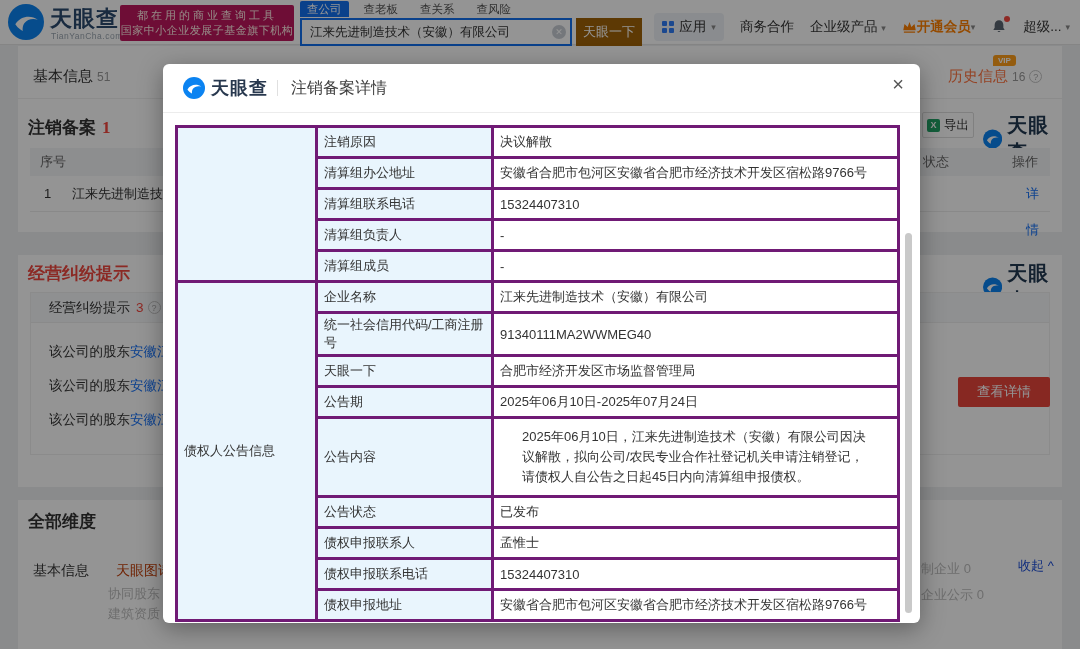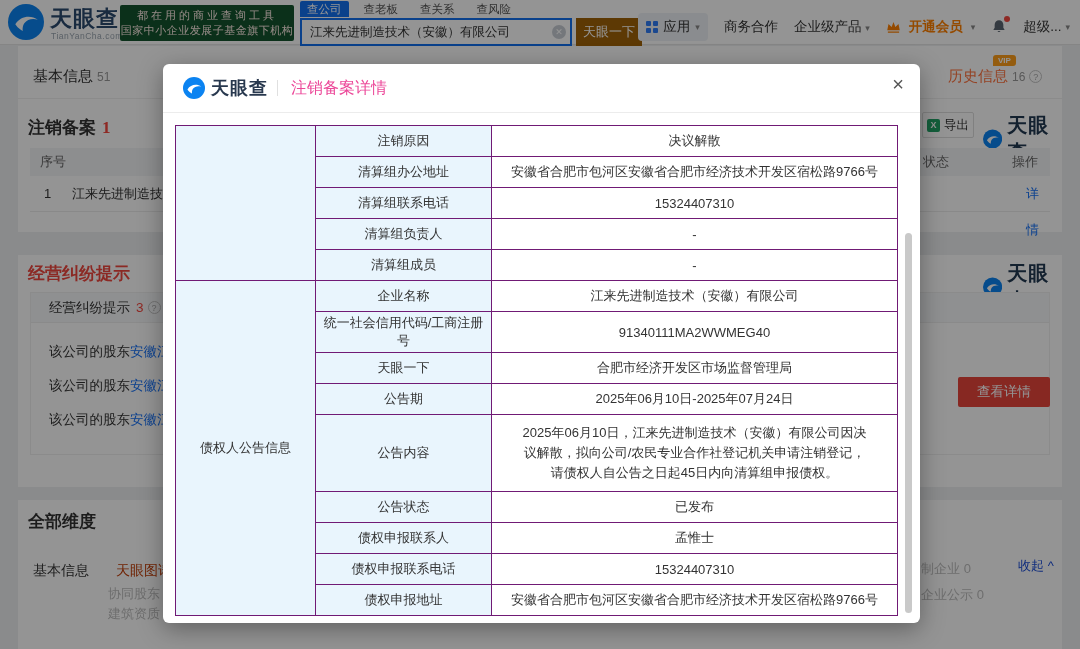--- a/index.html
+++ b/index.html
@@ -5,39 +5,39 @@
   * { margin:0; padding:0; box-sizing:border-box; }
   html,body { width:1080px; height:649px; overflow:hidden; }
   body { position:relative; background:#eef0f2; font-family:"Liberation Sans","DejaVu Sans",sans-serif; color:#333; }
 
   
   .topbar { position:absolute; left:0; top:0; width:1080px; height:45px; background:#fff; border-bottom:1px solid #e6e6e6; z-index:1; }
   .logo-icon { position:absolute; left:8px; top:4px; width:36px; height:36px; }
   .logo-icon svg, .tyc-mini svg { width:100%; height:100%; display:block; }
   .logo-cn { position:absolute; left:50px; top:4px; font-size:22px; font-weight:bold; color:#2b4a6f; letter-spacing:1px; }
   .logo-en { position:absolute; left:51px; top:31px; font-size:8.5px; color:#9aa5b0; letter-spacing:.5px; }
-  .promo { position:absolute; left:120px; top:5px; width:174px; height:36px; background:#14532d; border-radius:2px; color:#ffece6; font-size:11px; text-align:center; }
+  .promo { position:absolute; left:120px; top:5px; width:174px; height:36px; background:#be185d; border-radius:2px; color:#ffece6; font-size:11px; text-align:center; }
   .promo div:first-child { margin-top:3px; letter-spacing:3px; }
   .promo div:last-child { letter-spacing:.5px; }
 
   .search { position:absolute; left:300px; top:1px; width:345px; }
   .search-tabs { display:flex; gap:8px; height:16px; font-size:11.5px; color:#555; }
   .search-tab { padding:1px 7px; cursor:pointer; }
   .search-tab.active { background:#1270f0; color:#fff; border-radius:2px 2px 0 0; }
   .search-row { position:relative; margin-top:1px; height:28px; }
   .search-input { position:absolute; left:0; top:0; width:272px; height:28px; border:2px solid #1270f0; font-size:12.5px; color:#333; padding:0 24px 0 8px; outline:none; background:#fff; font-family:inherit; }
   .clear-icon { position:absolute; left:252px; top:7px; width:14px; height:14px; border-radius:50%; background:#c9ced5; color:#fff; font-size:9px; line-height:14px; text-align:center; }
   .search-btn { position:absolute; left:276px; top:0; width:66px; height:28px; background:#a16207; color:#fff; font-size:13px; line-height:28px; text-align:center; border:none; }
 
   .right-nav { position:absolute; right:10px; top:0; height:54px; display:flex; align-items:center; gap:16px; font-size:13.5px; color:#333; }
   .apps-chip { display:flex; align-items:center; gap:5px; background:#eef1f6; border-radius:4px; padding:5px 8px; }
   .grid-icon { width:12px; height:12px; display:grid; grid-template-columns:5px 5px; grid-template-rows:5px 5px; gap:2px; }
   .grid-icon i { background:#2f7cf6; border-radius:1px; }
   .caret { font-size:9px; color:#888; }
-  .vip-link { display:flex; align-items:center; gap:8px; color:#ff8000; font-weight:bold; }
+  .vip-link { display:flex; align-items:center; gap:0; color:#ff8000; font-weight:bold; }
   .crown { width:15px; height:14px; }
   .bell-wrap { position:relative; width:16px; height:18px; }
   .dot { position:absolute; top:-2px; right:-3px; width:6px; height:6px; border-radius:50%; background:#f5483f; }
   .super { display:flex; align-items:center; gap:4px; }
 
   
   .card { position:absolute; background:#fff; z-index:1; }
   #card1 { left:18px; top:46px; width:1044px; height:186px; }
   #card2 { left:18px; top:255px; width:1044px; height:232px; }
   #card3 { left:18px; top:500px; width:1044px; height:149px; }
@@ -81,26 +81,26 @@
   .dim-muted { position:absolute; left:90px; font-size:13px; color:#bdbdbd; }
   .dim-right { position:absolute; left:903px; font-size:13px; color:#bdbdbd; }
 
   
   .overlay { position:absolute; inset:0; background:rgba(0,0,0,.42); z-index:40; }
   .modal { position:absolute; left:163px; top:64px; width:757px; height:559px; background:#fff; border-radius:6px; box-shadow:0 6px 24px rgba(0,0,0,.35); z-index:50; }
   .m-header { position:relative; height:48px; }
   .m-logo-icon { position:absolute; left:20px; top:13px; width:22px; height:22px; }
   .m-logo-text { position:absolute; left:48px; top:12px; font-size:18px; font-weight:bold; color:#28384e; letter-spacing:1px; }
   .m-vline { position:absolute; left:114px; top:16px; width:1px; height:16px; background:#e0e0e0; }
-  .m-title { position:absolute; left:128px; top:14px; font-size:16px; color:#ec4899; }
+  .m-title { position:absolute; left:128px; top:14px; font-size:16px; color:#404040; }
   .m-close { position:absolute; right:16px; top:10px; font-size:20px; color:#555; cursor:pointer; line-height:1; }
   .m-divider { position:absolute; left:0; top:48px; width:100%; border-top:1px solid #ececec; }
   .m-table-wrap { position:absolute; left:12px; top:61px; }
   table.m-table { border-collapse:collapse; table-layout:fixed; width:722px; }
-  .m-table td { border:1px solid #701a75; font-size:13px; color:#333; text-align:center; height:31px; padding:2px 6px; word-break:break-all; }
+  .m-table td { border:3px solid #701a75; font-size:13px; color:#333; height:31px; padding:2px 6px; word-break:break-all; }
   .m-table .cell-group, .m-table .cell-label { background:#e9f5fd; }
   .m-table tr.tall .cell-value { padding:8px 28px; line-height:20px; }
   .m-table tr.tall { height:68px; }
   .m-scrollbar { position:absolute; left:742px; top:169px; width:7px; height:380px; background:#c9c9c9; border-radius:4px; }
 </style>
 </head>
 <body>
 
 <div class="topbar">
   <span class="logo-icon">

